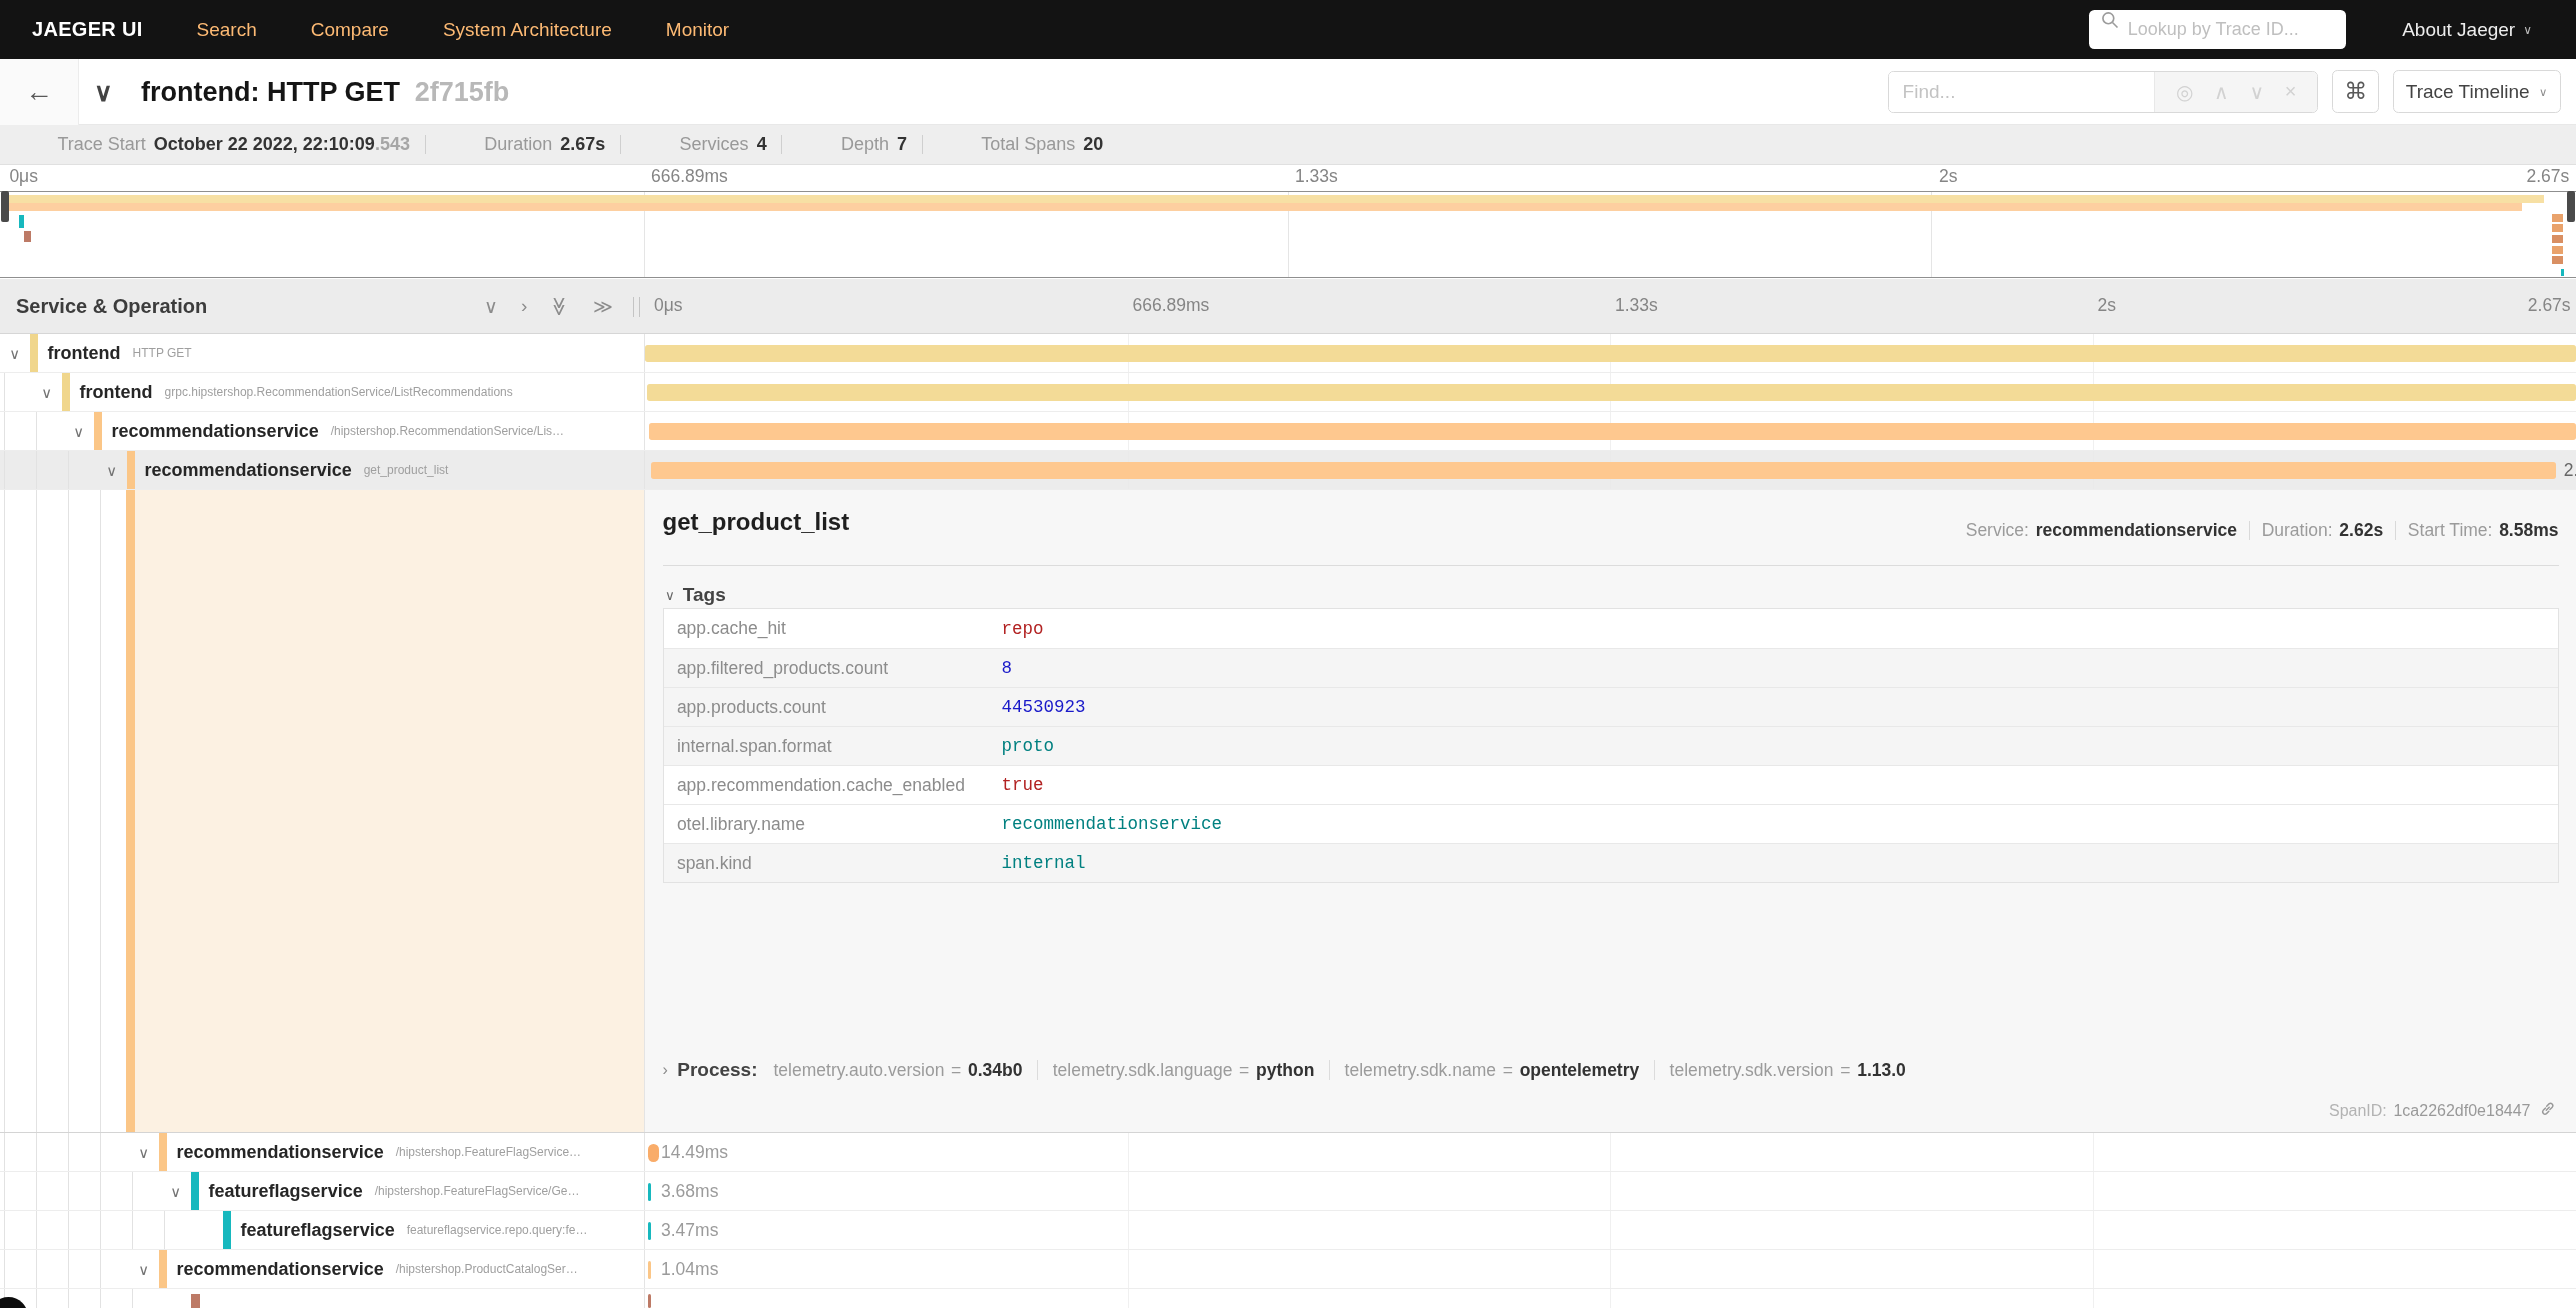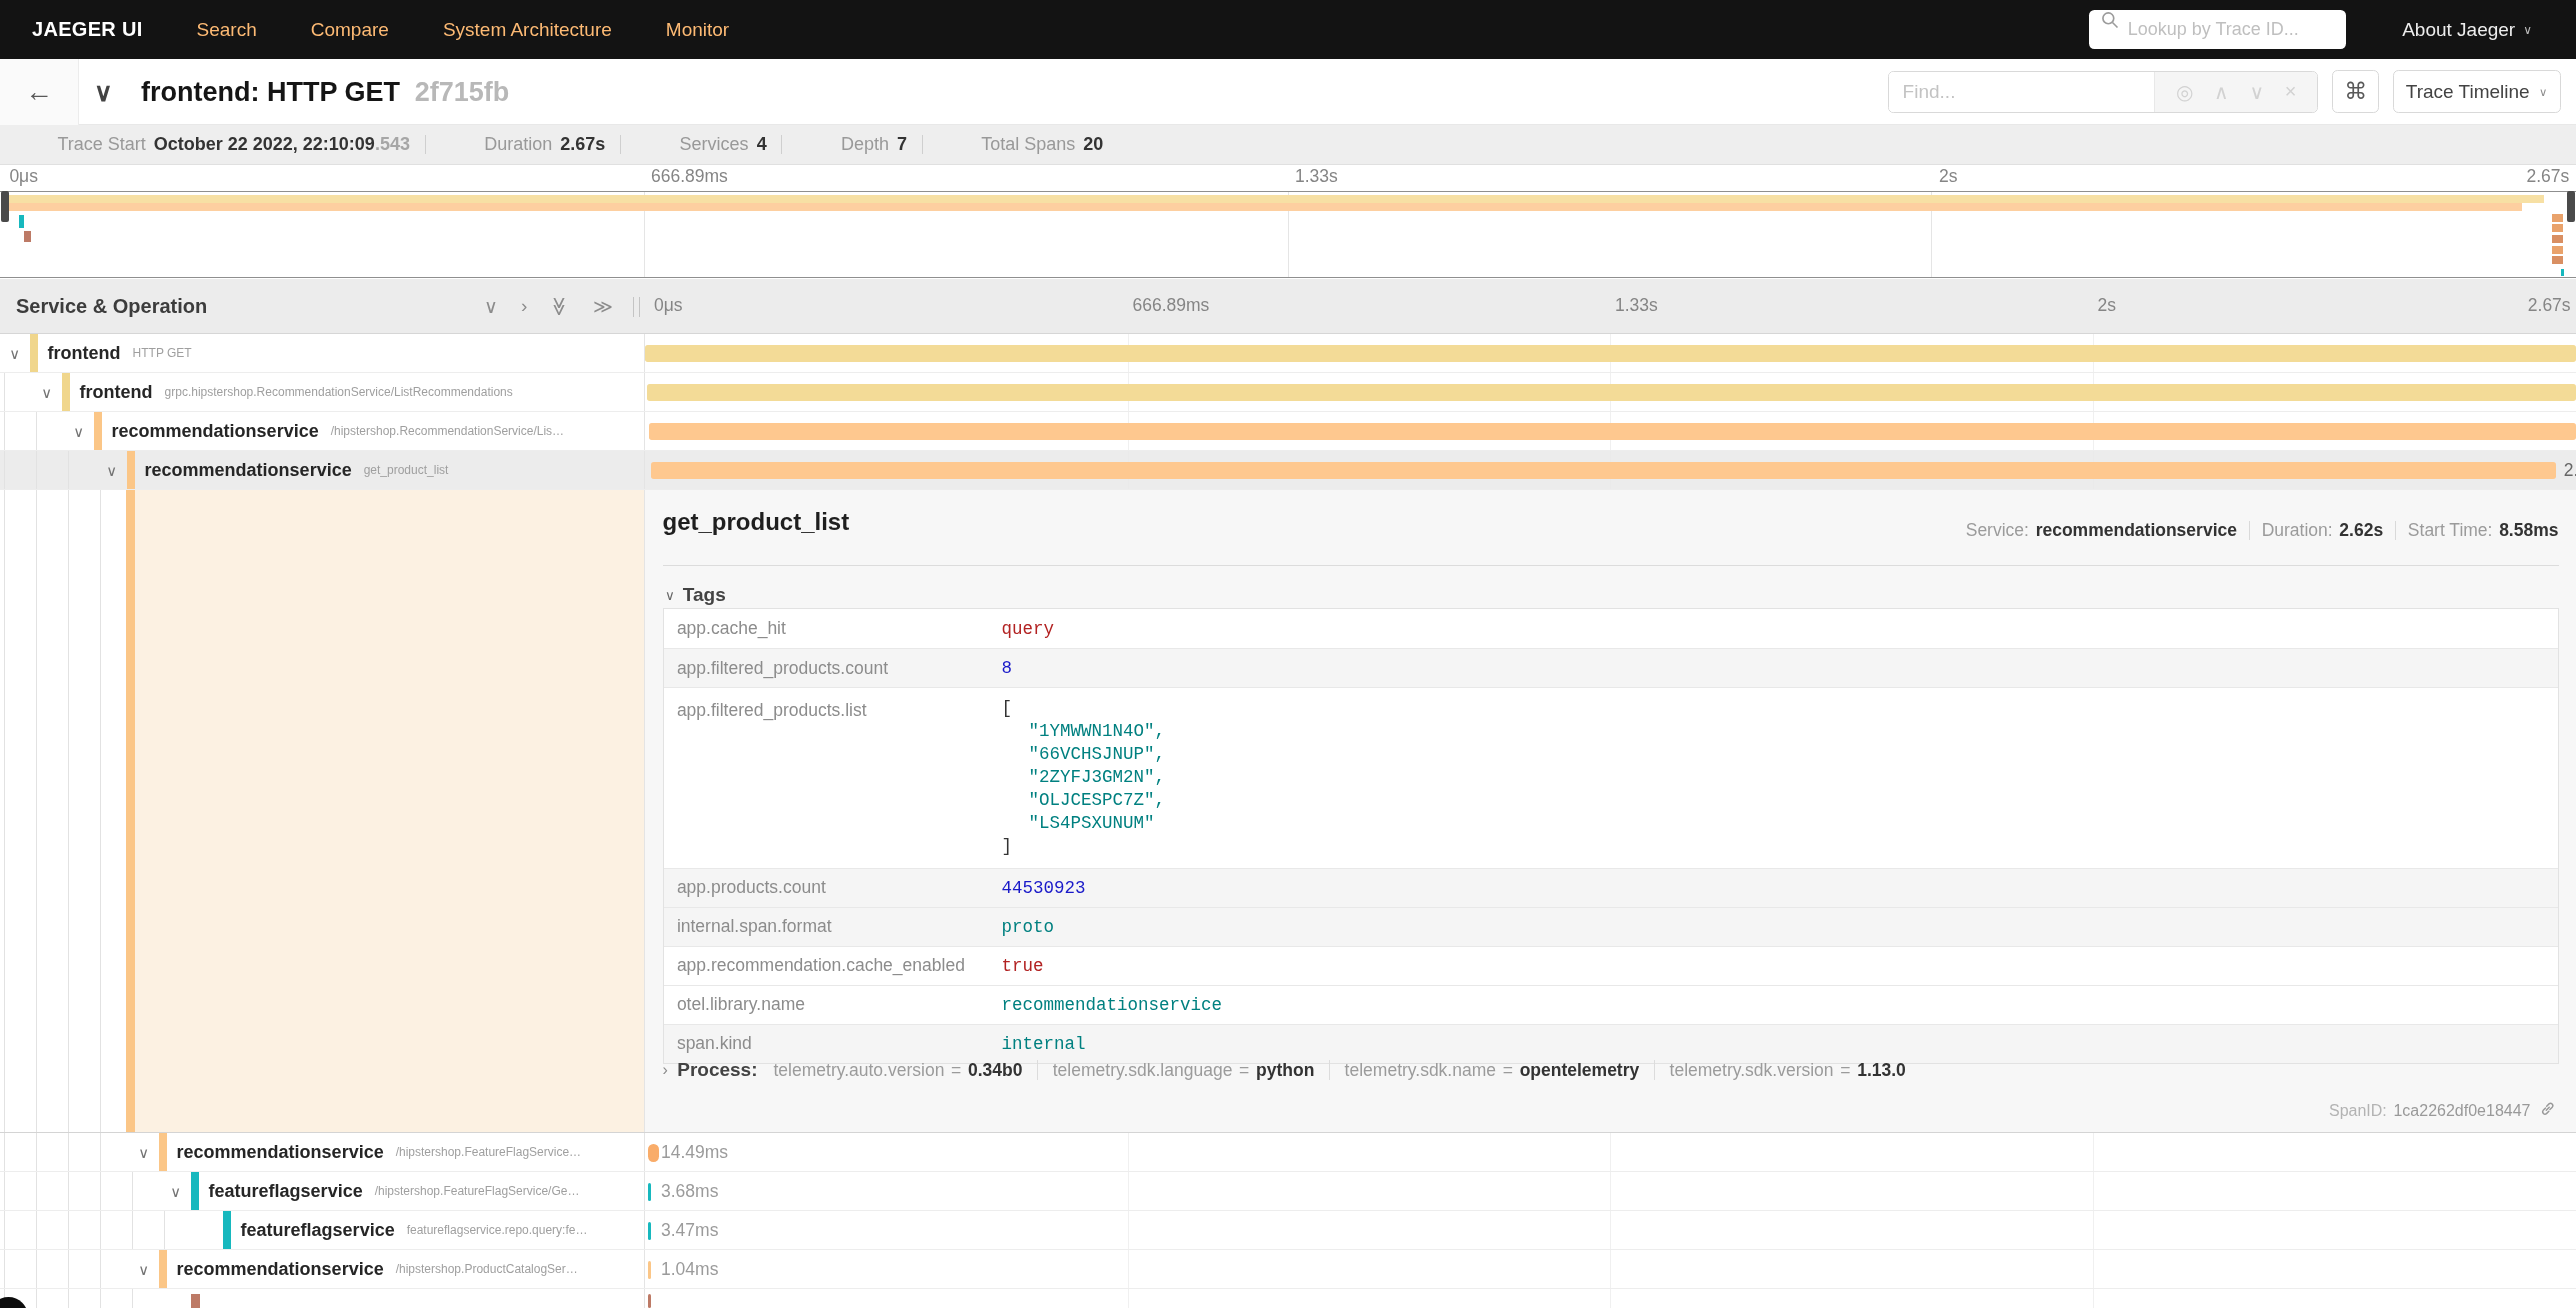--- a/index.html
+++ b/index.html
@@ -331,37 +331,25 @@
       <div class="d-div"></div>
 
       <div class="tags-hd">
         <span class="tchev">∨</span>
         <span class="tlabel">Tags</span>
       </div>
 
       <div class="tags-tbl">
         <div class="trow">
           <span class="tkey">app.cache_hit</span>
-          <span class="tval mono v-bool">query</span>
+          <span class="tval mono v-bool">repo</span>
         </div>
         <div class="trow alt">
           <span class="tkey">app.filtered_products.count</span>
           <span class="tval mono v-num">8</span>
-        </div>
-        <div class="trow list">
-          <span class="tkey">app.filtered_products.list</span>
-          <div class="tval mono vlist">
-            <div class="brk">[</div>
-            <div class="itm v-str">"1YMWWN1N4O",</div>
-            <div class="itm v-str">"66VCHSJNUP",</div>
-            <div class="itm v-str">"2ZYFJ3GM2N",</div>
-            <div class="itm v-str">"OLJCESPC7Z",</div>
-            <div class="itm v-str">"LS4PSXUNUM"</div>
-            <div class="brk">]</div>
-          </div>
         </div>
         <div class="trow alt">
           <span class="tkey">app.products.count</span>
           <span class="tval mono v-num">44530923</span>
         </div>
         <div class="trow alt">
           <span class="tkey">internal.span.format</span>
           <span class="tval mono v-str">proto</span>
         </div>
         <div class="trow">

